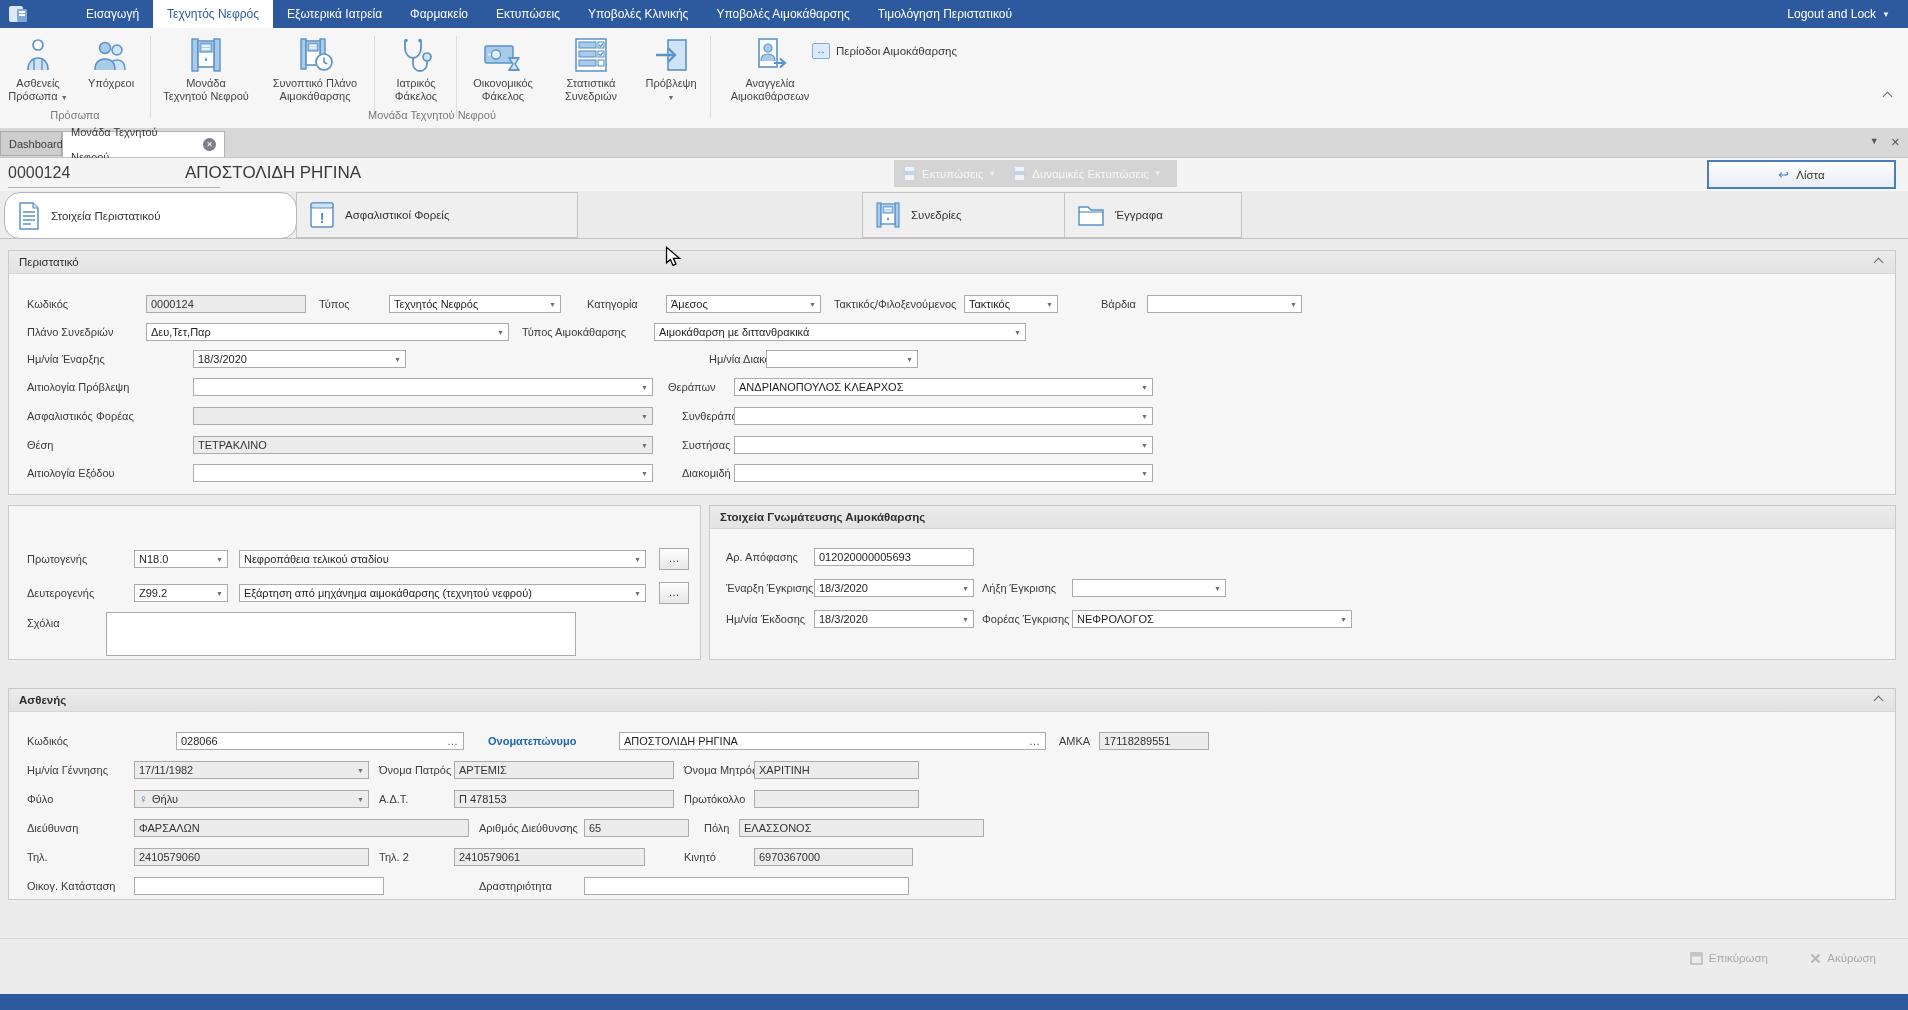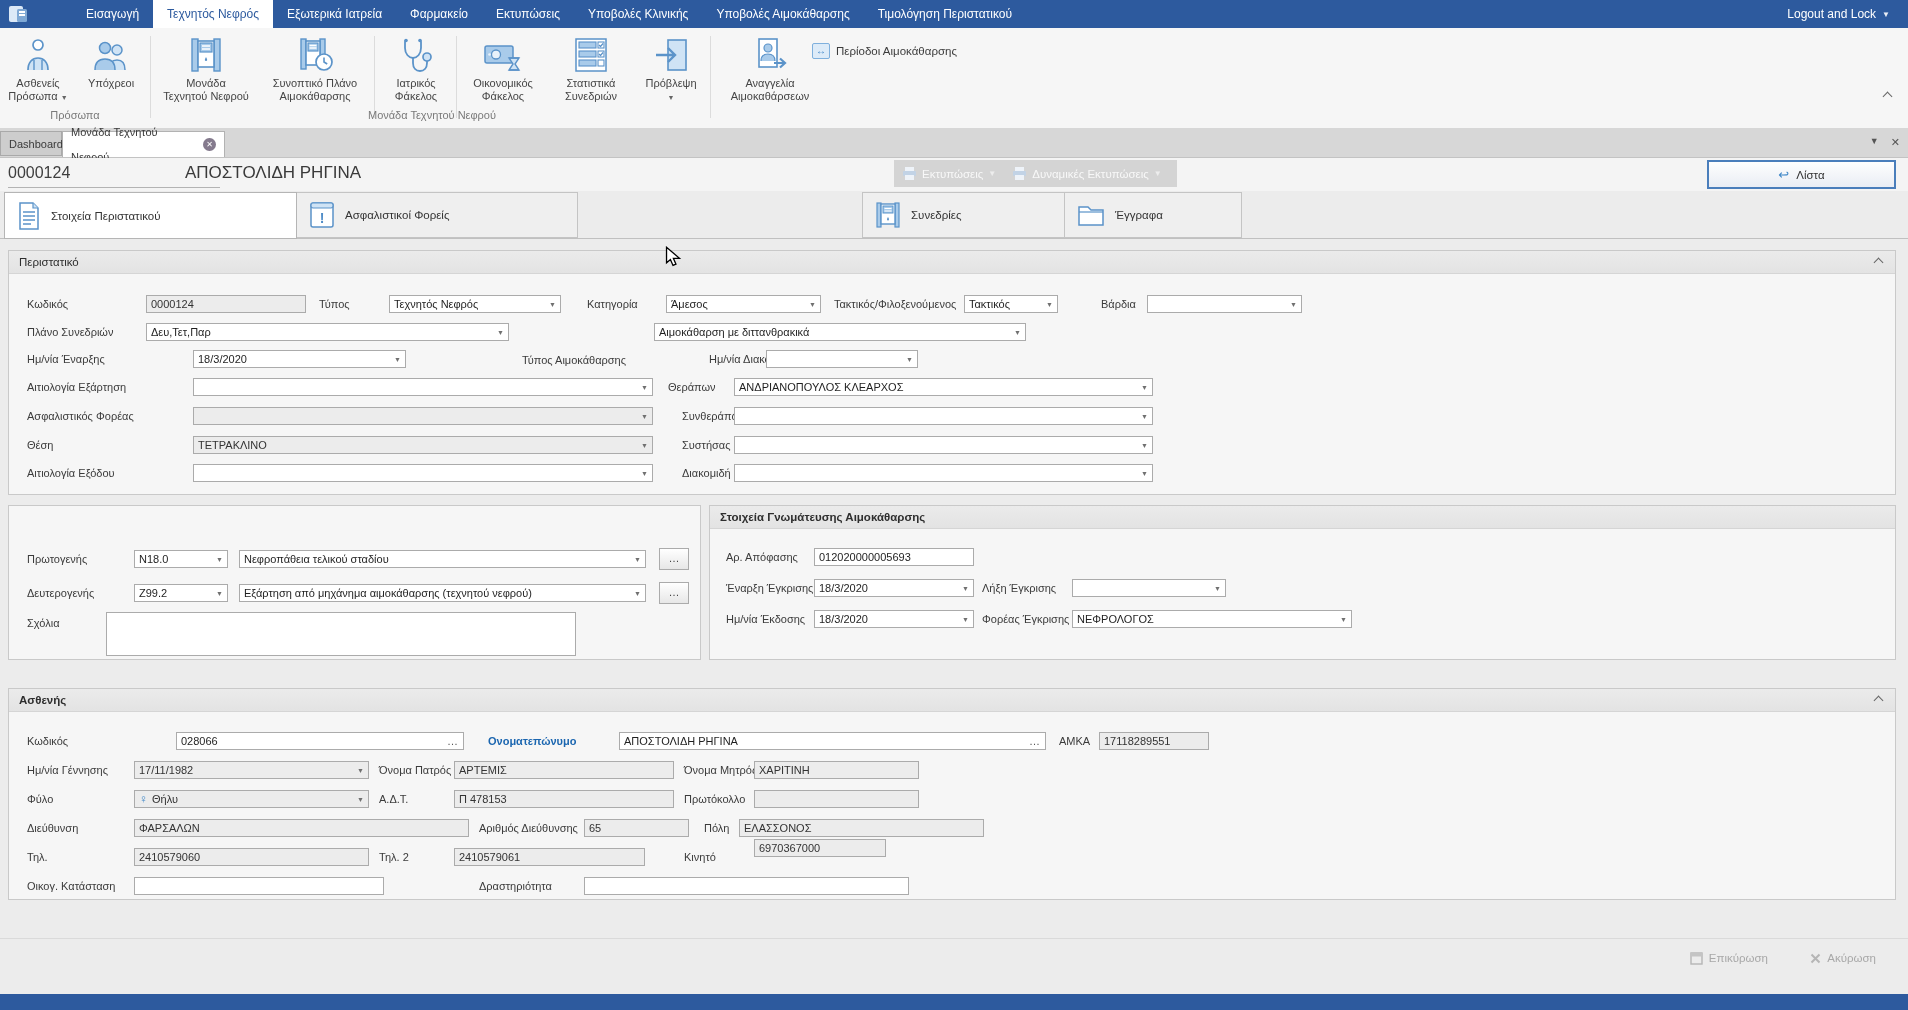--- a/index.html
+++ b/index.html
@@ -284,21 +284,21 @@
         <span class="caret-w">▼</span>
       </span>
     </div>
     <div class="listbtn">
       <span class="listarrow">↩</span>
       <span>Λίστα</span>
     </div>
   </div>
 
   <div class="stabline"></div>
-  <div class="stab active" style="left:4px;width:293px;">
+  <div class="stab active" style="left:4px;width:293px;border-radius:16px;">
     <svg width="24" height="28" viewBox="0 0 24 28">
         <path d="M3 1h13l5 5v21H3z" fill="#fff" stroke="#5b93c9" stroke-width="1.5"></path>
         <path d="M16 1v5h5" fill="#cfe3f5" stroke="#5b93c9" stroke-width="1.2"></path>
         <path d="M6 10h12M6 14h12M6 18h12M6 22h8" stroke="#5b93c9" stroke-width="1.4"></path>
       </svg>
     <span>Στοιχεία Περιστατικού</span>
   </div>
   <div class="stab" style="left:296px;width:282px;">
     <svg width="26" height="28" viewBox="0 0 26 28">
         <rect x="2" y="2" width="22" height="24" rx="2" fill="#fff" stroke="#5b93c9" stroke-width="1.5"></rect>
@@ -357,38 +357,38 @@
     <div class="fld" style="left:1138px;top:44px;width:155px;">
         <span></span>
         <span class="dd">▼</span>
       </div>
 
     <div class="lbl" style="left:18px;top:72px;">Πλάνο Συνεδριών</div>
     <div class="fld" style="left:137px;top:72px;width:363px;">
         <span>Δευ,Τετ,Παρ</span>
         <span class="dd">▼</span>
       </div>
-    <div class="lbl" style="left:513px;top:72px;margin-top:28px;">Τύπος Αιμοκάθαρσης</div>
+    <div class="lbl" style="left:513px;top:72px;">Τύπος Αιμοκάθαρσης</div>
     <div class="fld" style="left:645px;top:72px;width:372px;">
         <span>Αιμοκάθαρση με διττανθρακικά</span>
         <span class="dd">▼</span>
       </div>
 
     <div class="lbl" style="left:18px;top:99px;">Ημ/νία Έναρξης</div>
     <div class="fld" style="left:184px;top:99px;width:213px;">
         <span>18/3/2020</span>
         <span class="dd">▼</span>
       </div>
     <div class="lbl" style="left:700px;top:99px;">Ημ/νία Διακοπής</div>
     <div class="fld" style="left:757px;top:99px;width:152px;">
         <span></span>
         <span class="dd">▼</span>
       </div>
 
-    <div class="lbl" style="left:18px;top:127px;">Αιτιολογία Εξάρτηση</div>
+    <div class="lbl" style="left:18px;top:127px;">Αιτιολογία Πρόβλεψη</div>
     <div class="fld" style="left:184px;top:127px;width:460px;">
         <span></span>
         <span class="dd">▼</span>
       </div>
     <div class="lbl" style="left:659px;top:127px;">Θεράπων</div>
     <div class="fld" style="left:725px;top:127px;width:419px;">
         <span>ΑΝΔΡΙΑΝΟΠΟΥΛΟΣ ΚΛΕΑΡΧΟΣ</span>
         <span class="dd">▼</span>
       </div>
 
@@ -552,21 +552,21 @@
 
     <div class="lbl" style="left:18px;top:159px;">Τηλ.</div>
     <div class="fld ro" style="left:125px;top:159px;width:235px;">
         <span>2410579060</span>
       </div>
     <div class="lbl" style="left:370px;top:159px;">Τηλ. 2</div>
     <div class="fld ro" style="left:445px;top:159px;width:191px;">
         <span>2410579061</span>
       </div>
     <div class="lbl" style="left:675px;top:159px;">Κινητό</div>
-    <div class="fld ro" style="left:745px;top:150px;width:132px;">
+    <div class="fld ro" style="left:745px;top:159px;width:159px;">
         <span>6970367000</span>
       </div>
 
     <div class="lbl" style="left:18px;top:188px;">Οικογ. Κατάσταση</div>
     <div class="fld" style="left:125px;top:188px;width:250px;">
         <span></span>
       </div>
     <div class="lbl" style="left:470px;top:188px;">Δραστηριότητα</div>
     <div class="fld" style="left:575px;top:188px;width:325px;">
         <span></span>

